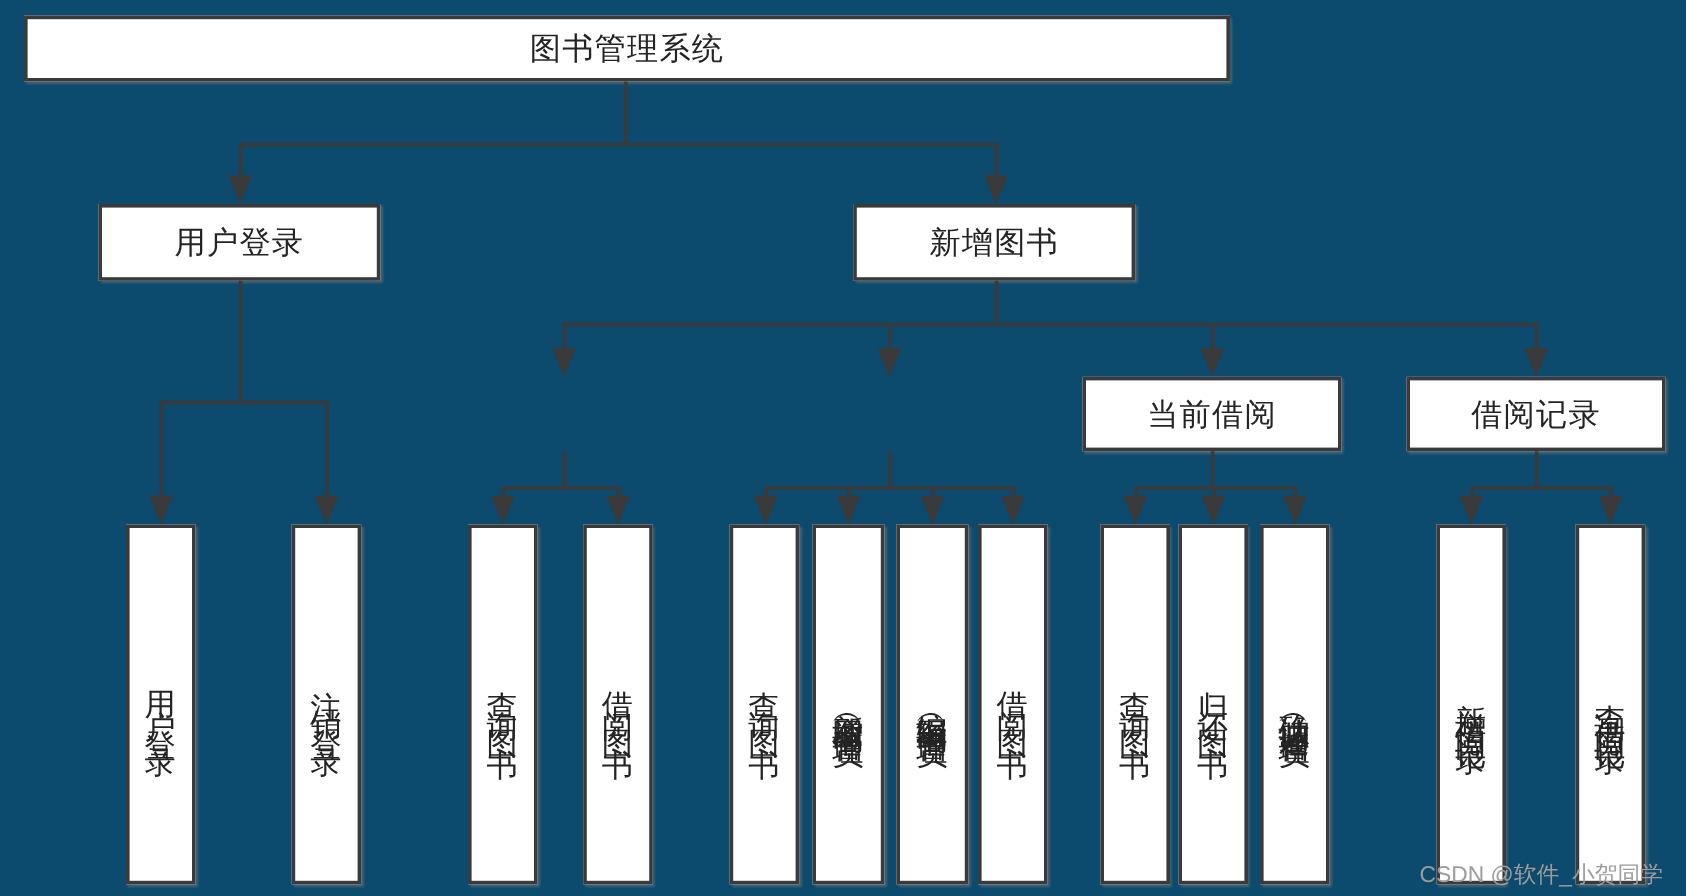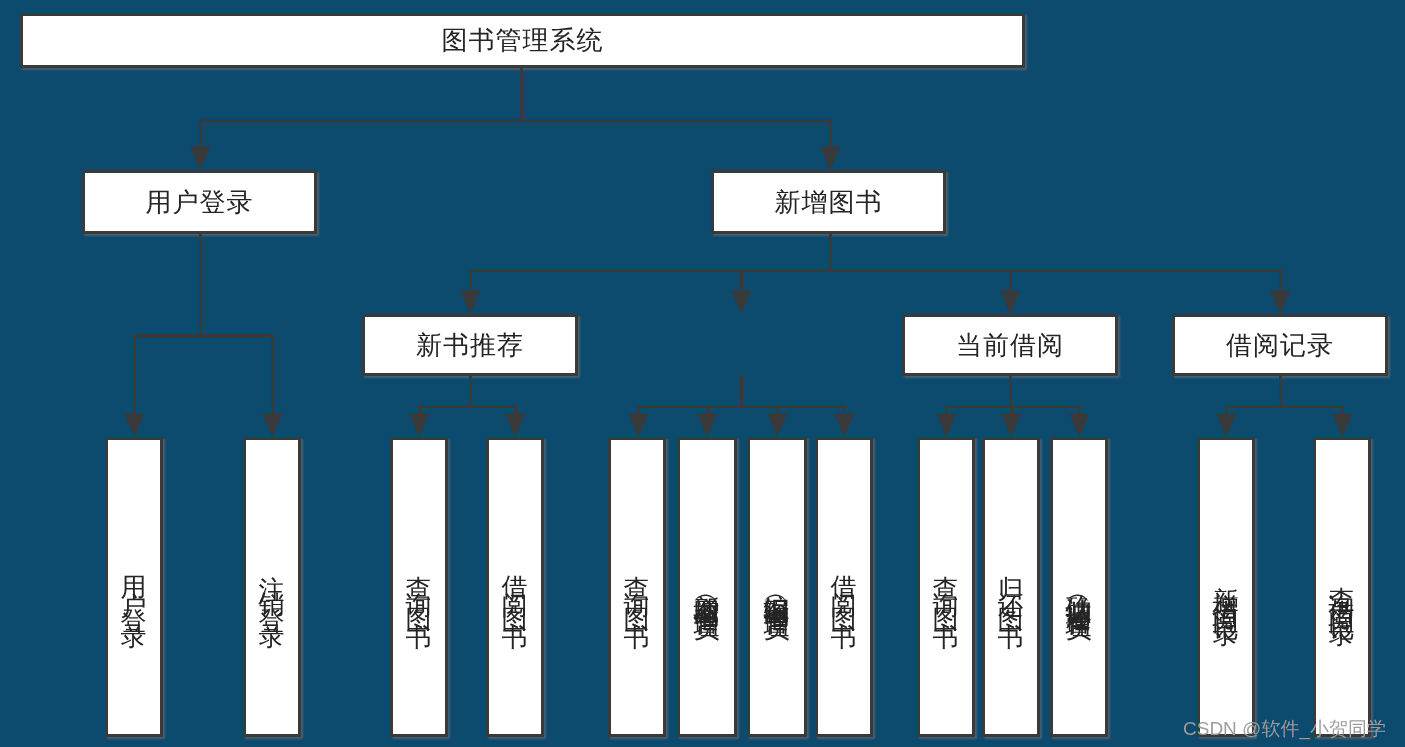--- a/index.html
+++ b/index.html
@@ -89,23 +89,20 @@
   <div class="hline" style="left:469px;top:269px;width:813px"></div>
   <div class="vline" style="left:469px;top:269px;height:24px"></div>
   <div class="ahead" style="left:460px;top:290px"></div>
   <div class="vline" style="left:740px;top:269px;height:24px"></div>
   <div class="ahead" style="left:731px;top:290px"></div>
   <div class="vline" style="left:1009px;top:269px;height:24px"></div>
   <div class="ahead" style="left:1000px;top:290px"></div>
   <div class="vline" style="left:1279px;top:269px;height:24px"></div>
   <div class="ahead" style="left:1270px;top:290px"></div>
 
-  <div class="box hbox" style="left:362px;top:314px;width:216px;height:62px">
-    <span>新书推荐</span>
-  </div>
   <div class="box hbox" style="left:1172px;top:314px;width:216px;height:62px">
     <span>借阅记录</span>
   </div>
   <div class="box hbox" style="left:902px;top:314px;width:216px;height:62px">
     <span>当前借阅</span>
   </div>
 
   <div class="vline" style="left:469px;top:376px;height:32px"></div>
   <div class="hline" style="left:418px;top:405px;width:99px"></div>
   <div class="vline" style="left:418px;top:405px;height:10px"></div>

